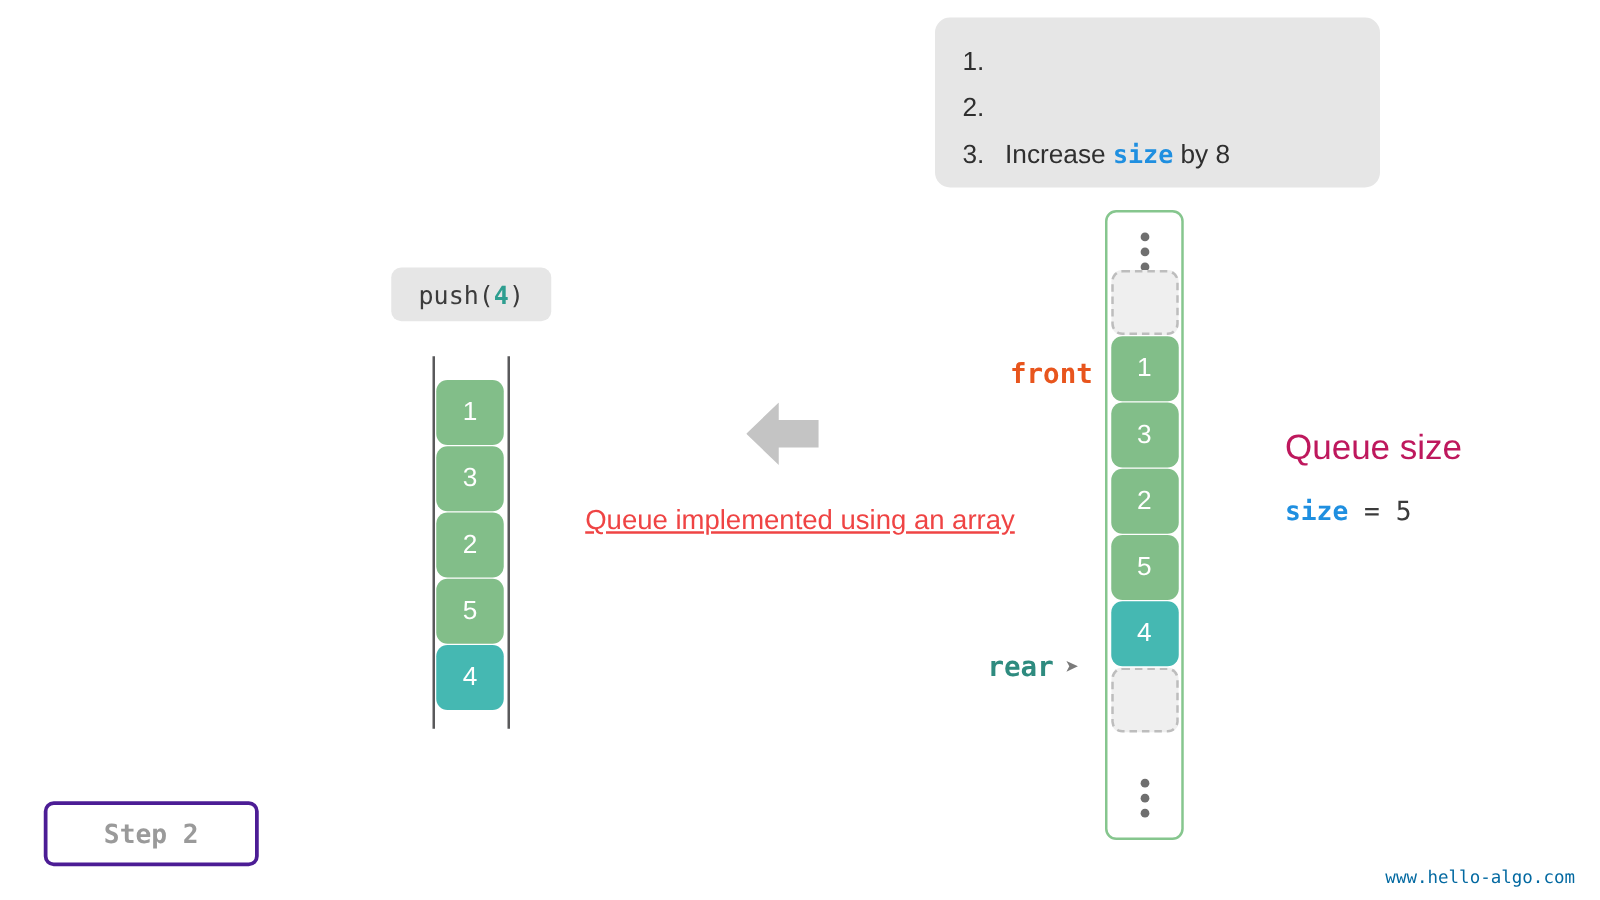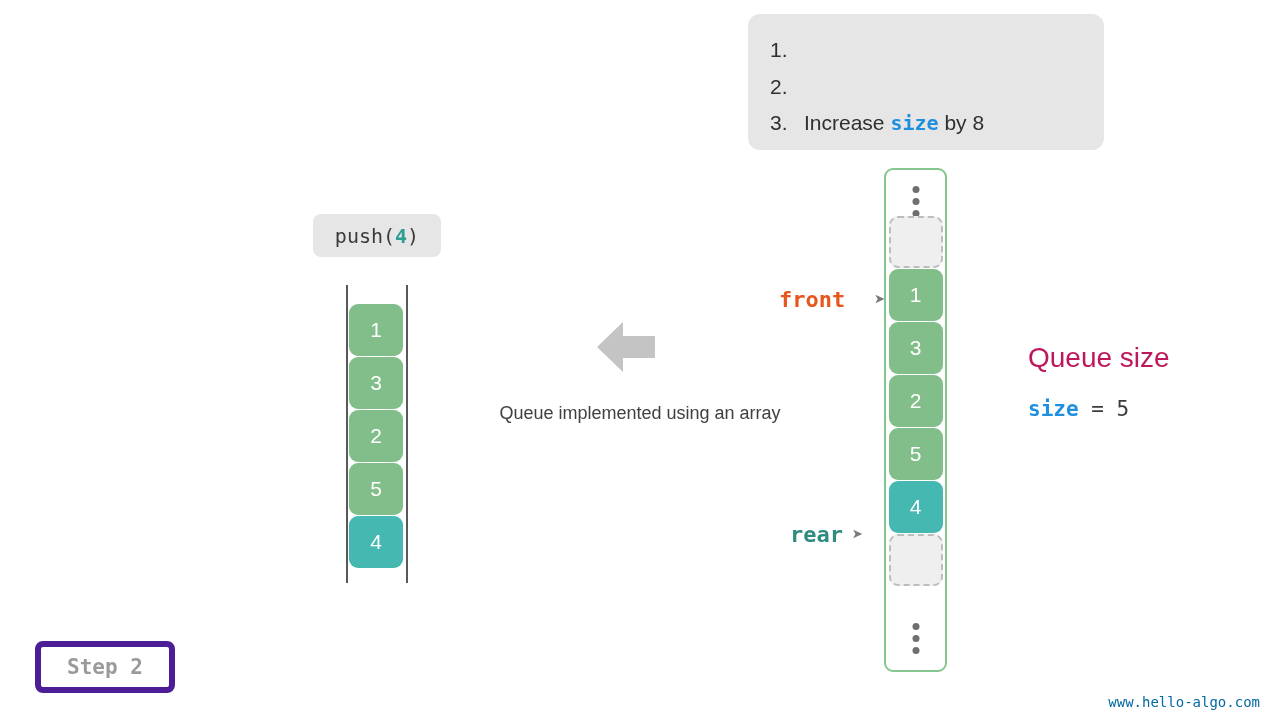--- a/index.html
+++ b/index.html
@@ -173,40 +173,41 @@
     font-weight: bold;
     font-size: 22px;
     white-space: nowrap;
   }
   .pointer .arrow-glyph {
     margin-left: 9px;
     color: #7a7a7a;
     font-size: 19px;
     line-height: 1;
   }
-  .pointer-front { left: 779px; top: 287px; color: #e8551d; gap: 20px; }
+  .pointer-front { left: 808px; top: 287px; color: #e8551d; gap: 20px; }
   .pointer-rear  { left: 790px; top: 522px; color: #2e8b7f; }
 
   
   .big-arrow {
     position: absolute;
     left: 597px;
     top: 322px;
     width: 58px;
     height: 50px;
   }
   .caption {
     position: absolute;
     left: 455px;
     top: 403px;
     width: 370px;
     text-align: center;
-    font-size: 18px;
-    color: #404040;
+    font-size: 22px;
+    color: #ef4444;
     white-space: nowrap;
+    text-decoration: underline;
   }
 
   
   .size-info {
     position: absolute;
     left: 1028px;
     top: 344px;
     white-space: nowrap;
   }
   .size-title {
@@ -221,23 +222,23 @@
     color: #3b3b3b;
     line-height: 24px;
   }
   .size-expr .var { color: #1f8fe0; font-weight: bold; }
 
   
   .step-badge {
     position: absolute;
     left: 35px;
     top: 641px;
-    width: 140px;
+    width: 172px;
     height: 52px;
-    border: 6px solid #4c1d95;
+    border: 3px solid #4c1d95;
     border-radius: 8px;
     display: flex;
     align-items: center;
     justify-content: center;
     font-family: "DejaVu Sans Mono", monospace;
     font-weight: bold;
     font-size: 21px;
     color: #9a9a9a;
     background: #ffffff;
     box-sizing: border-box;

